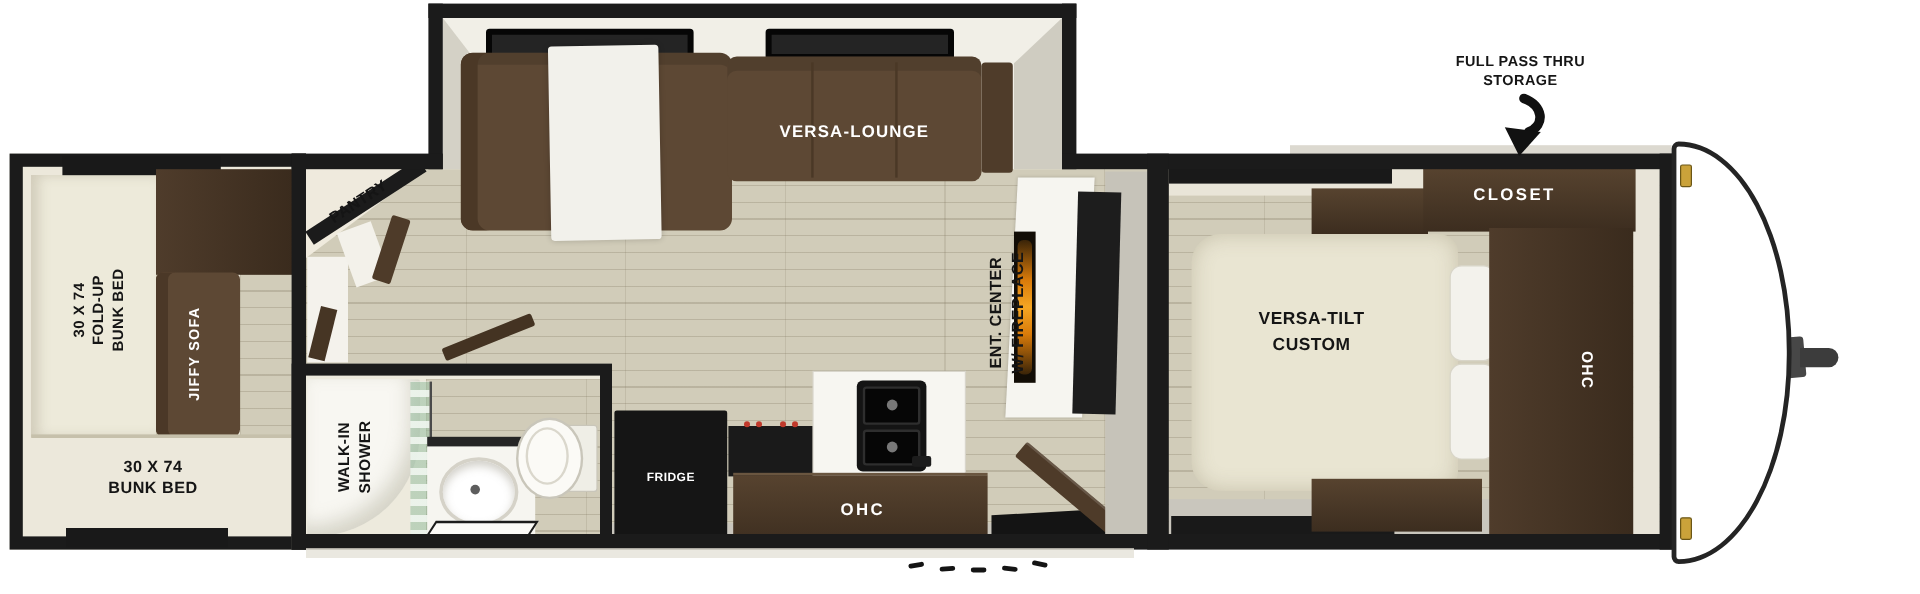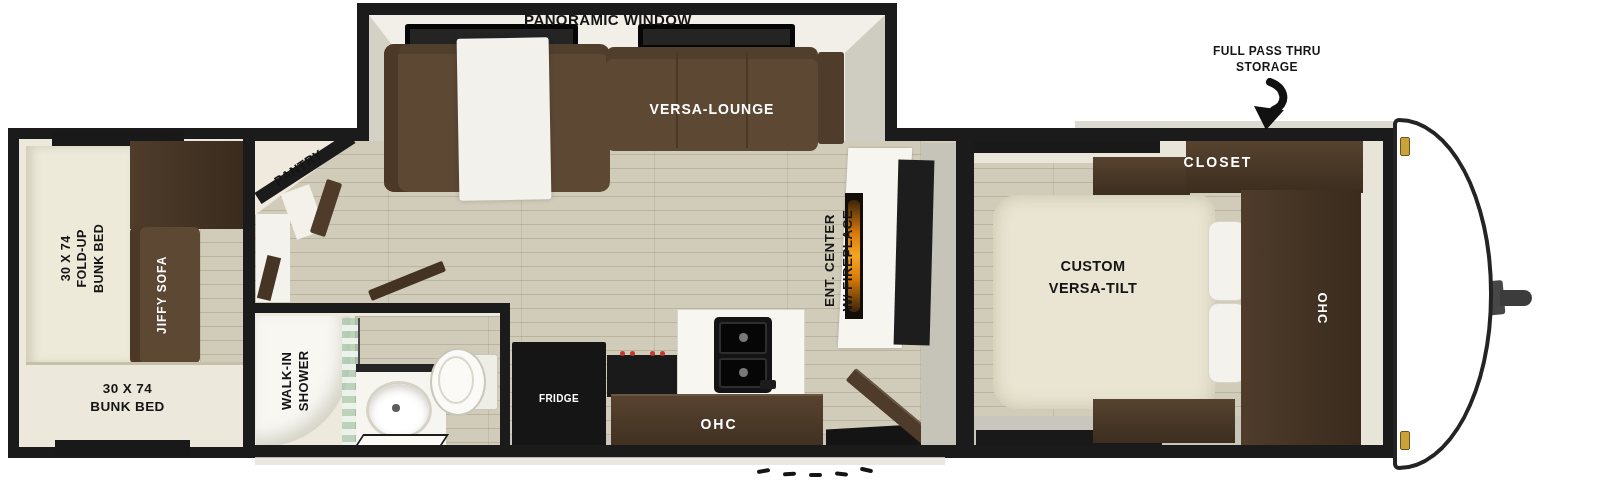--- a/index.html
+++ b/index.html
@@ -70,23 +70,20 @@
   <div class="abs" style="left:468px;top:354px;width:28px;height:54px;background:#efeee6;border:1px solid #c9c6ba;border-radius:3px;"></div>
   <div class="abs" style="left:430px;top:348px;width:52px;height:64px;border-radius:50%;background:#fbfaf6;border:2px solid #c9c6ba;"></div>
   <div class="abs" style="left:438px;top:356px;width:36px;height:48px;border-radius:50%;border:2px solid #dad7cc;box-sizing:border-box;"></div>
   <div class="abs" style="left:356px;top:434px;width:82px;height:18px;background:#fbfaf7;border:2px solid #1c1c1c;transform:skewX(-33deg);"></div>
 
   <div class="abs" style="left:369px;top:15px;width:516px;height:126px;background:#f1efe7;"></div>
   <div class="abs" style="left:369px;top:15px;width:34px;height:126px;background:#d4d1c6;clip-path:polygon(0 0,100% 35%,100% 100%,0 100%);"></div>
   <div class="abs" style="left:845px;top:15px;width:40px;height:126px;background:#cfccc1;clip-path:polygon(0 30%,100% 0,100% 100%,0 100%);"></div>
   <div class="win" style="left:405px;top:24px;width:173px;height:26px;"></div>
   <div class="win" style="left:638px;top:24px;width:157px;height:26px;"></div>
-  <div class="lbl" style="left:478px;top:10px;width:260px;font-size:15px;">
-    <span>PANORAMIC WINDOW</span>
-  </div>
   <div class="abs" style="left:818px;top:52px;width:26px;height:92px;background:#4f3c2a;border-radius:3px;"></div>
   <div class="abs" style="left:384px;top:44px;width:226px;height:148px;background:#5d4834;border-radius:10px;box-shadow:inset 14px 0 0 #4b3826, inset 0 10px 0 rgba(0,0,0,.12);"></div>
   <div class="abs" style="left:458px;top:38px;width:92px;height:162px;background:#f2f1eb;border-radius:3px;transform:rotate(-1deg);box-shadow:0 0 5px rgba(0,0,0,.2);"></div>
   <div class="abs" style="left:606px;top:47px;width:212px;height:104px;background:#5d4834;border-radius:8px;box-shadow:inset 0 12px 0 rgba(0,0,0,.12);"></div>
   <div class="abs" style="left:676px;top:52px;width:2px;height:96px;background:#4a3826;"></div>
   <div class="abs" style="left:746px;top:52px;width:2px;height:96px;background:#4a3826;"></div>
   <div class="lbl white" style="left:612px;top:100px;width:200px;font-size:14px;letter-spacing:1px;">
     <span>VERSA-LOUNGE</span>
   </div>
 
@@ -138,24 +135,24 @@
   <div class="winstrip" style="left:974px;top:133px;width:186px;height:20px;"></div>
   <div class="winstrip" style="left:976px;top:430px;width:186px;height:17px;"></div>
   <div class="abs" style="left:993px;top:195px;width:222px;height:214px;background:#e9e5d2;border-radius:24px 16px 16px 24px;box-shadow:inset 0 0 18px rgba(120,110,80,.3);"></div>
   <div class="abs" style="left:1208px;top:221px;width:36px;height:78px;background:#f3f2ec;border:1px solid #d8d5c8;border-radius:10px;"></div>
   <div class="abs" style="left:1208px;top:303px;width:36px;height:78px;background:#f3f2ec;border:1px solid #d8d5c8;border-radius:10px;"></div>
   <div class="abs walnut-h" style="left:1093px;top:157px;width:97px;height:38px;"></div>
   <div class="abs walnut-h" style="left:1186px;top:140px;width:177px;height:53px;"></div>
   <div class="abs walnut" style="left:1241px;top:190px;width:120px;height:265px;"></div>
   <div class="abs walnut-h" style="left:1093px;top:399px;width:142px;height:44px;"></div>
   <div class="lbl" style="left:1013px;top:256px;width:160px;font-size:14.5px;line-height:1.5;">
+    <span>VERSA-TILT</span>
     <span>CUSTOM</span>
-    <span>VERSA-TILT</span>
   </div>
-  <div class="lbl white" style="left:1153px;top:153px;width:130px;font-size:14px;letter-spacing:2px;text-align:center;">
+  <div class="lbl white" style="left:1197px;top:153px;width:130px;font-size:14px;letter-spacing:2px;text-align:center;">
     <span>CLOSET</span>
   </div>
   <div class="lbl white" style="left:1292px;top:300px;width:60px;font-size:13px;letter-spacing:1px;transform:rotate(90deg);">
     <span>OHC</span>
   </div>
 
   <div class="wall" style="left:357px;top:3px;width:12px;height:138px;"></div>
   <div class="wall" style="left:357px;top:3px;width:540px;height:12px;"></div>
   <div class="wall" style="left:885px;top:3px;width:12px;height:138px;"></div>
   <div class="wall" style="left:243px;top:128px;width:126px;height:13px;"></div>

